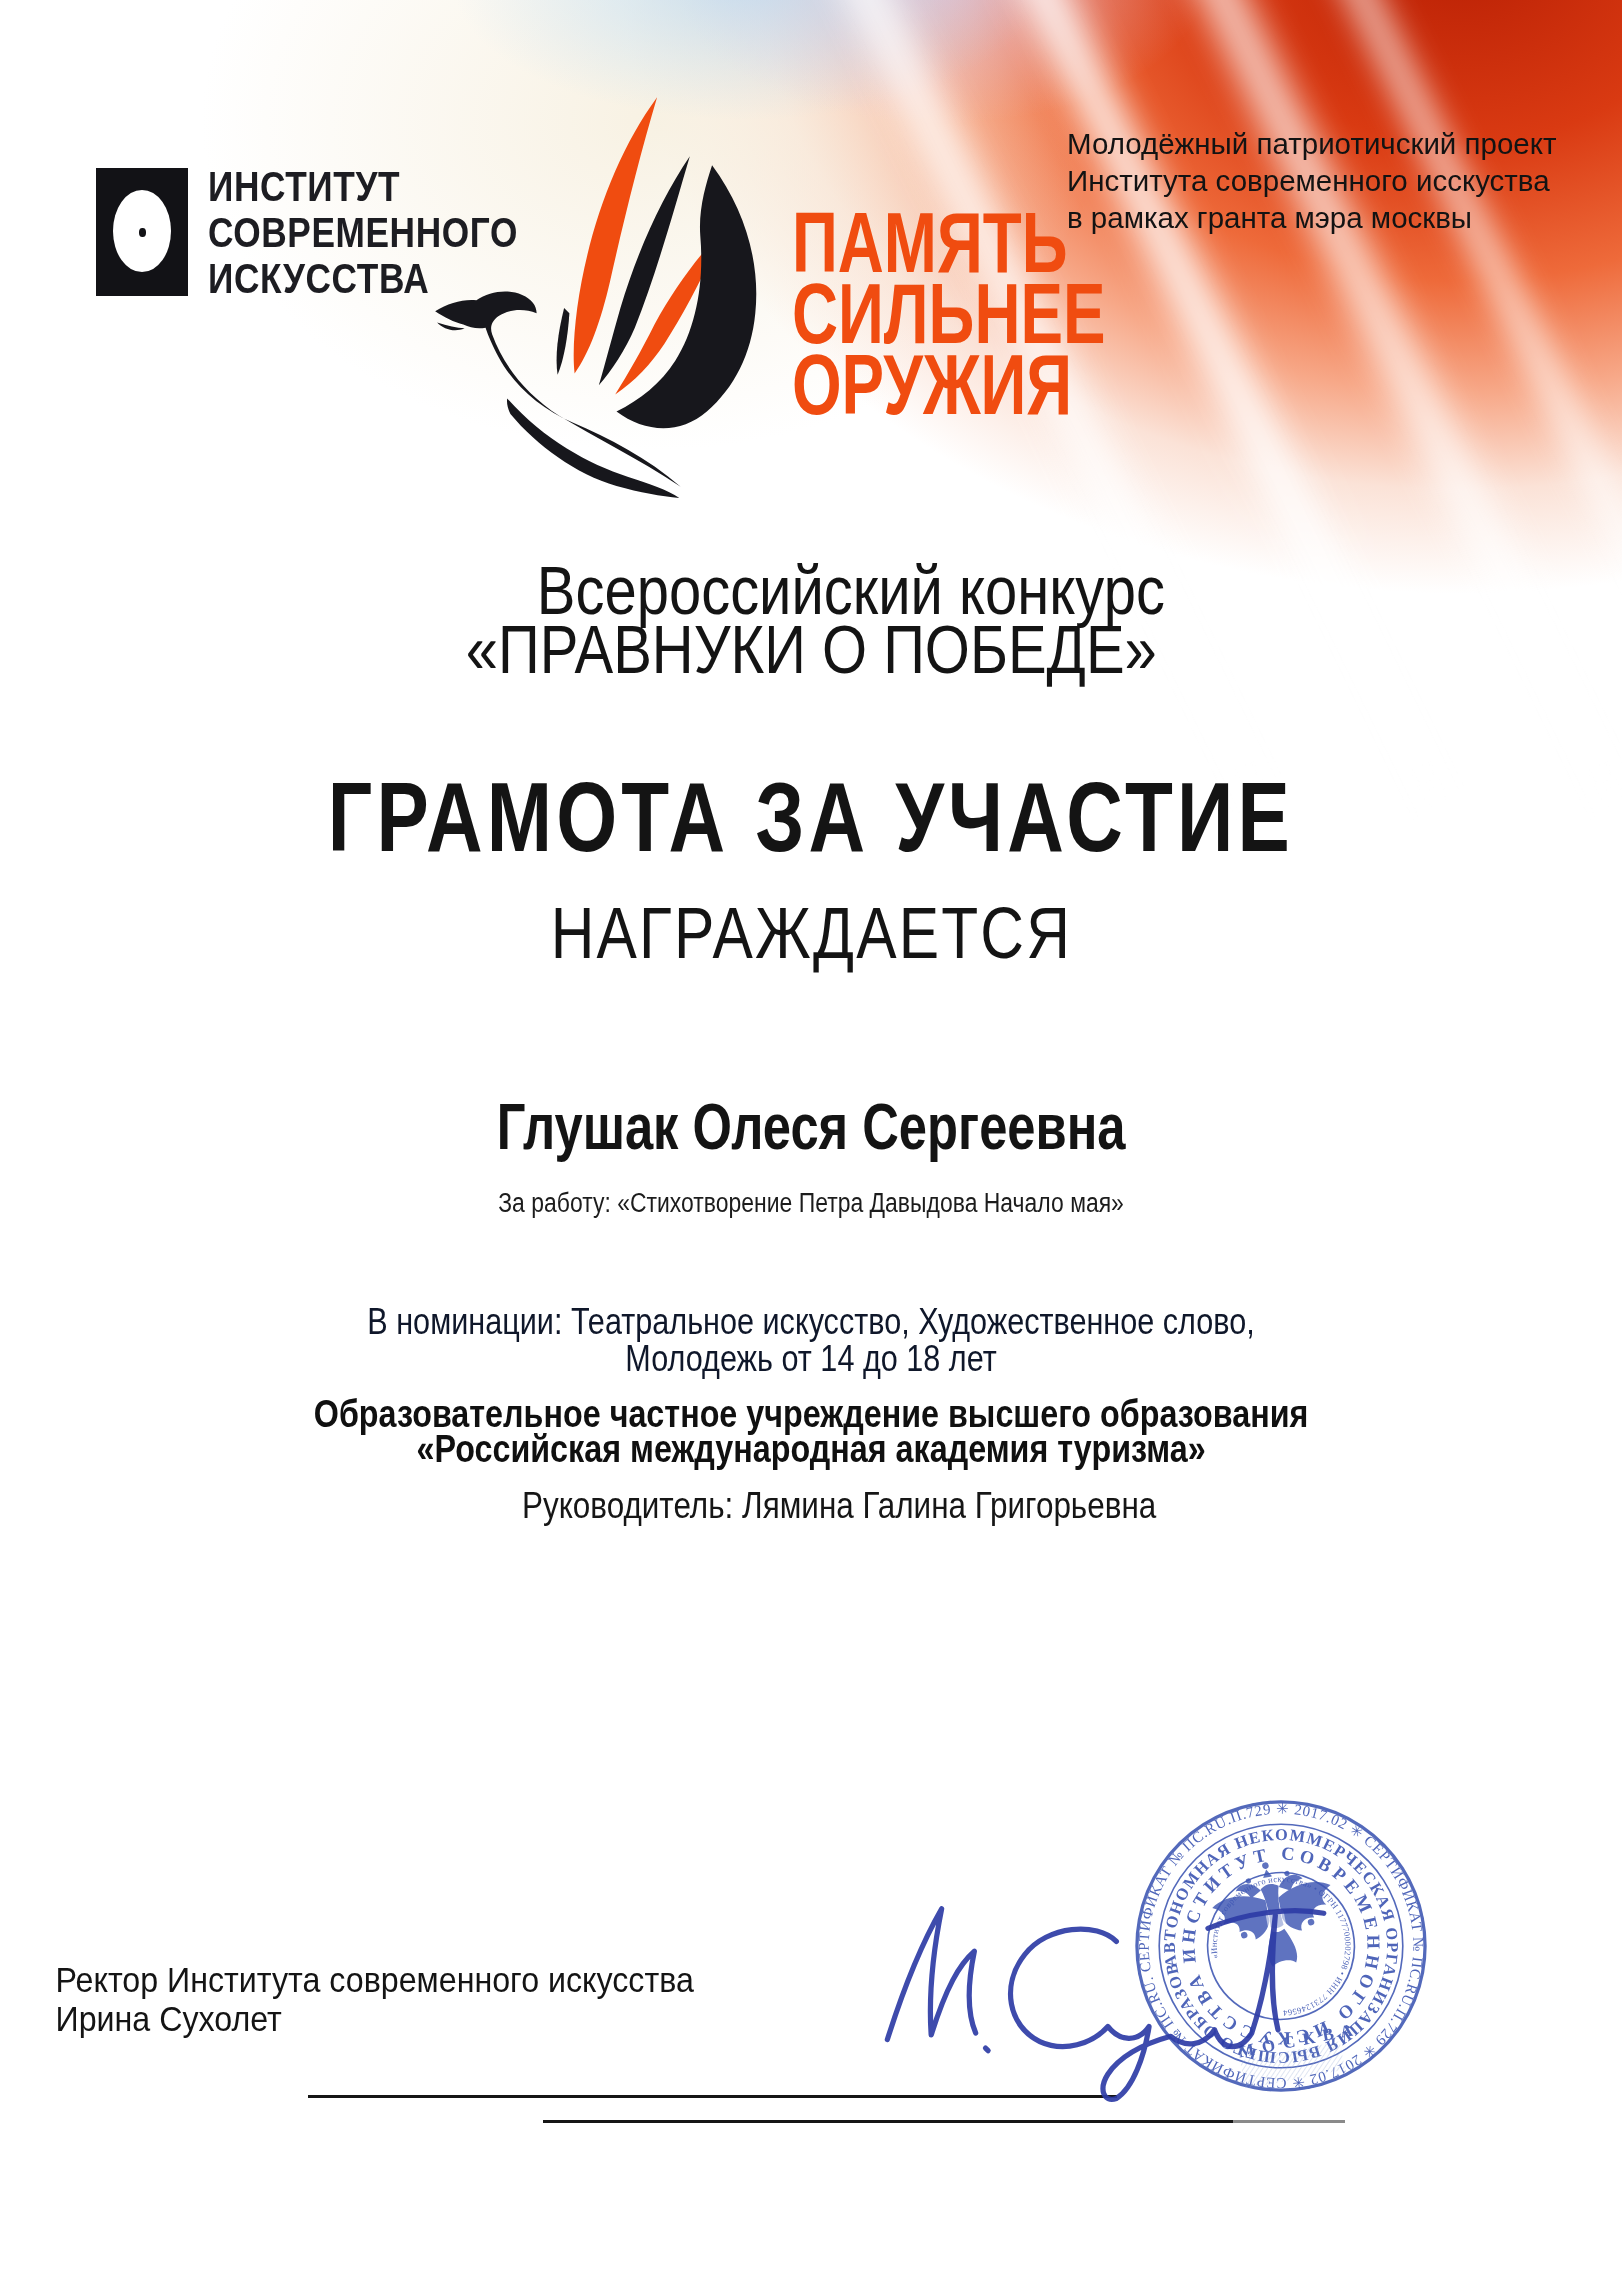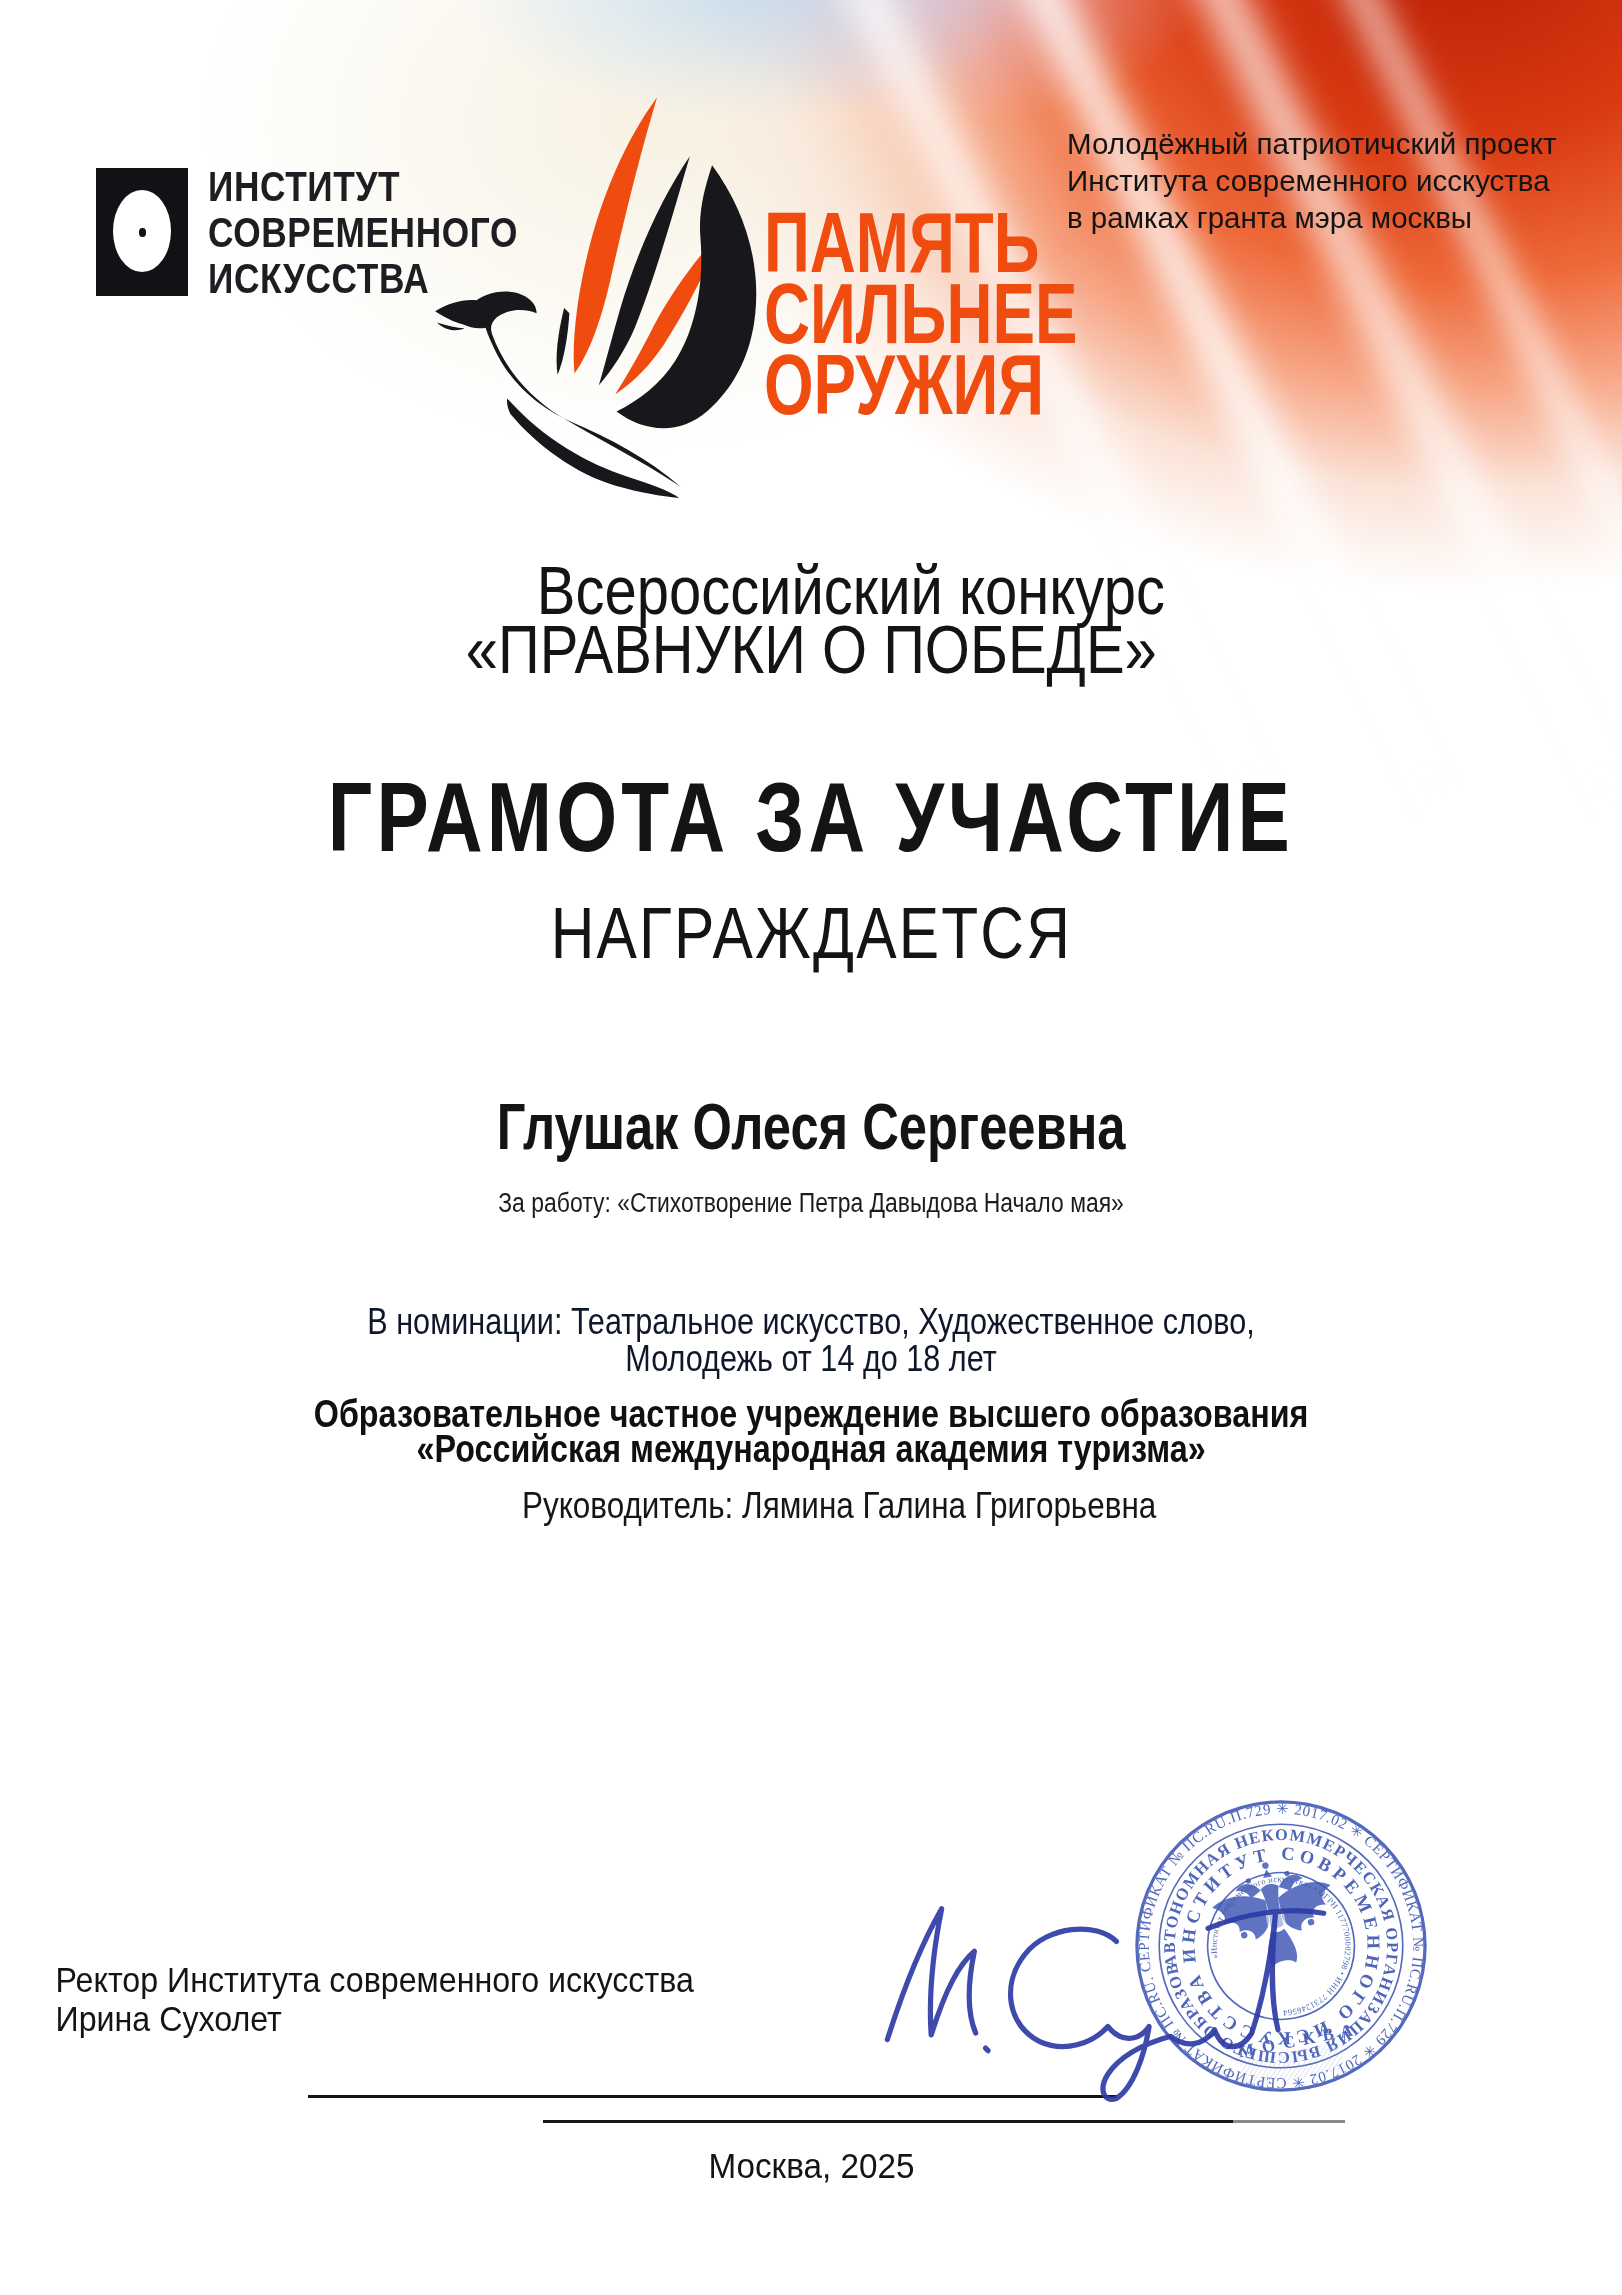--- a/index.html
+++ b/index.html
@@ -23,21 +23,21 @@
   
   .inst-logo{left:96px;top:168px;width:92px;height:128px;background:#121216;z-index:2;}
   .inst-logo .ell{position:absolute;left:17px;top:22px;width:58px;height:82px;background:#fff;border-radius:50%;}
   .inst-logo .dot{position:absolute;left:43px;top:60px;width:6.5px;height:8.5px;background:#121216;border-radius:50%;}
   .inst-name{left:208px;top:164px;z-index:2;font-size:42px;line-height:46px;font-weight:700;
     color:#1d1d22;letter-spacing:0.7px;}
   .inst-name .cond{display:inline-block;transform:scaleX(.84);transform-origin:left top;white-space:nowrap;}
   
   .note{left:1067px;top:125px;z-index:2;font-size:29.5px;line-height:37px;color:#131313;white-space:nowrap;}
   
-  .motto{left:764px;top:207px;z-index:2;font-size:85px;line-height:71px;font-weight:700;white-space:nowrap;}
+  .motto{left:792px;top:207px;z-index:2;font-size:85px;line-height:71px;font-weight:700;white-space:nowrap;}
   .motto .cond{display:inline-block;transform:scaleX(.75);transform-origin:left top;}
   
   .row{left:0;width:100%;text-align:center;z-index:2;white-space:nowrap;}
   .row .cond{display:inline-block;transform-origin:center top;}
   .contest1{top:551px;font-size:69px;padding-left:40px;}
   .contest2{top:610px;font-size:69px;}
   .contest1 .cond,.contest2 .cond{transform:scaleX(.84);}
   .title{top:761px;font-size:98px;font-weight:700;letter-spacing:5.2px;}
   .title .cond{transform:scaleX(.8);}
   .awarded{top:892px;font-size:72px;letter-spacing:2.6px;}
@@ -152,23 +152,20 @@
   </div>
 
   <div class="abs rector">
     <span class="cond">
       <div>Ректор Института современного искусства</div>
       <div>Ирина Сухолет</div>
     </span>
   </div>
   <div class="sig-line l1"></div>
   <div class="sig-line l2"></div>
-  <div class="abs row moscow">
-    <span class="cond">Москва, 2025</span>
-  </div>
 
   <svg class="abs seal" width="292" height="292" viewBox="0 0 446 446">
     <defs>
       <path id="ringCert" d="M 21,223 a 202,202 0 1,1 404,0 a 202,202 0 1,1 -404,0"></path>
       <path id="ringOrg" d="M 61,223 a 162,162 0 1,1 324,0 a 162,162 0 1,1 -324,0"></path>
       <path id="ringInst" d="M 91,223 a 132,132 0 1,1 264,0 a 132,132 0 1,1 -264,0"></path>
       <path id="ringInn" d="M 125,223 a 98,98 0 1,1 196,0 a 98,98 0 1,1 -196,0"></path>
       <pattern id="hatch" width="6" height="6" patternUnits="userSpaceOnUse" patternTransform="rotate(45)">
         <rect width="6" height="6" fill="none"></rect>
         <line x1="0" y1="0" x2="0" y2="6" stroke="#8fa6d2" stroke-width="1.6"></line>

